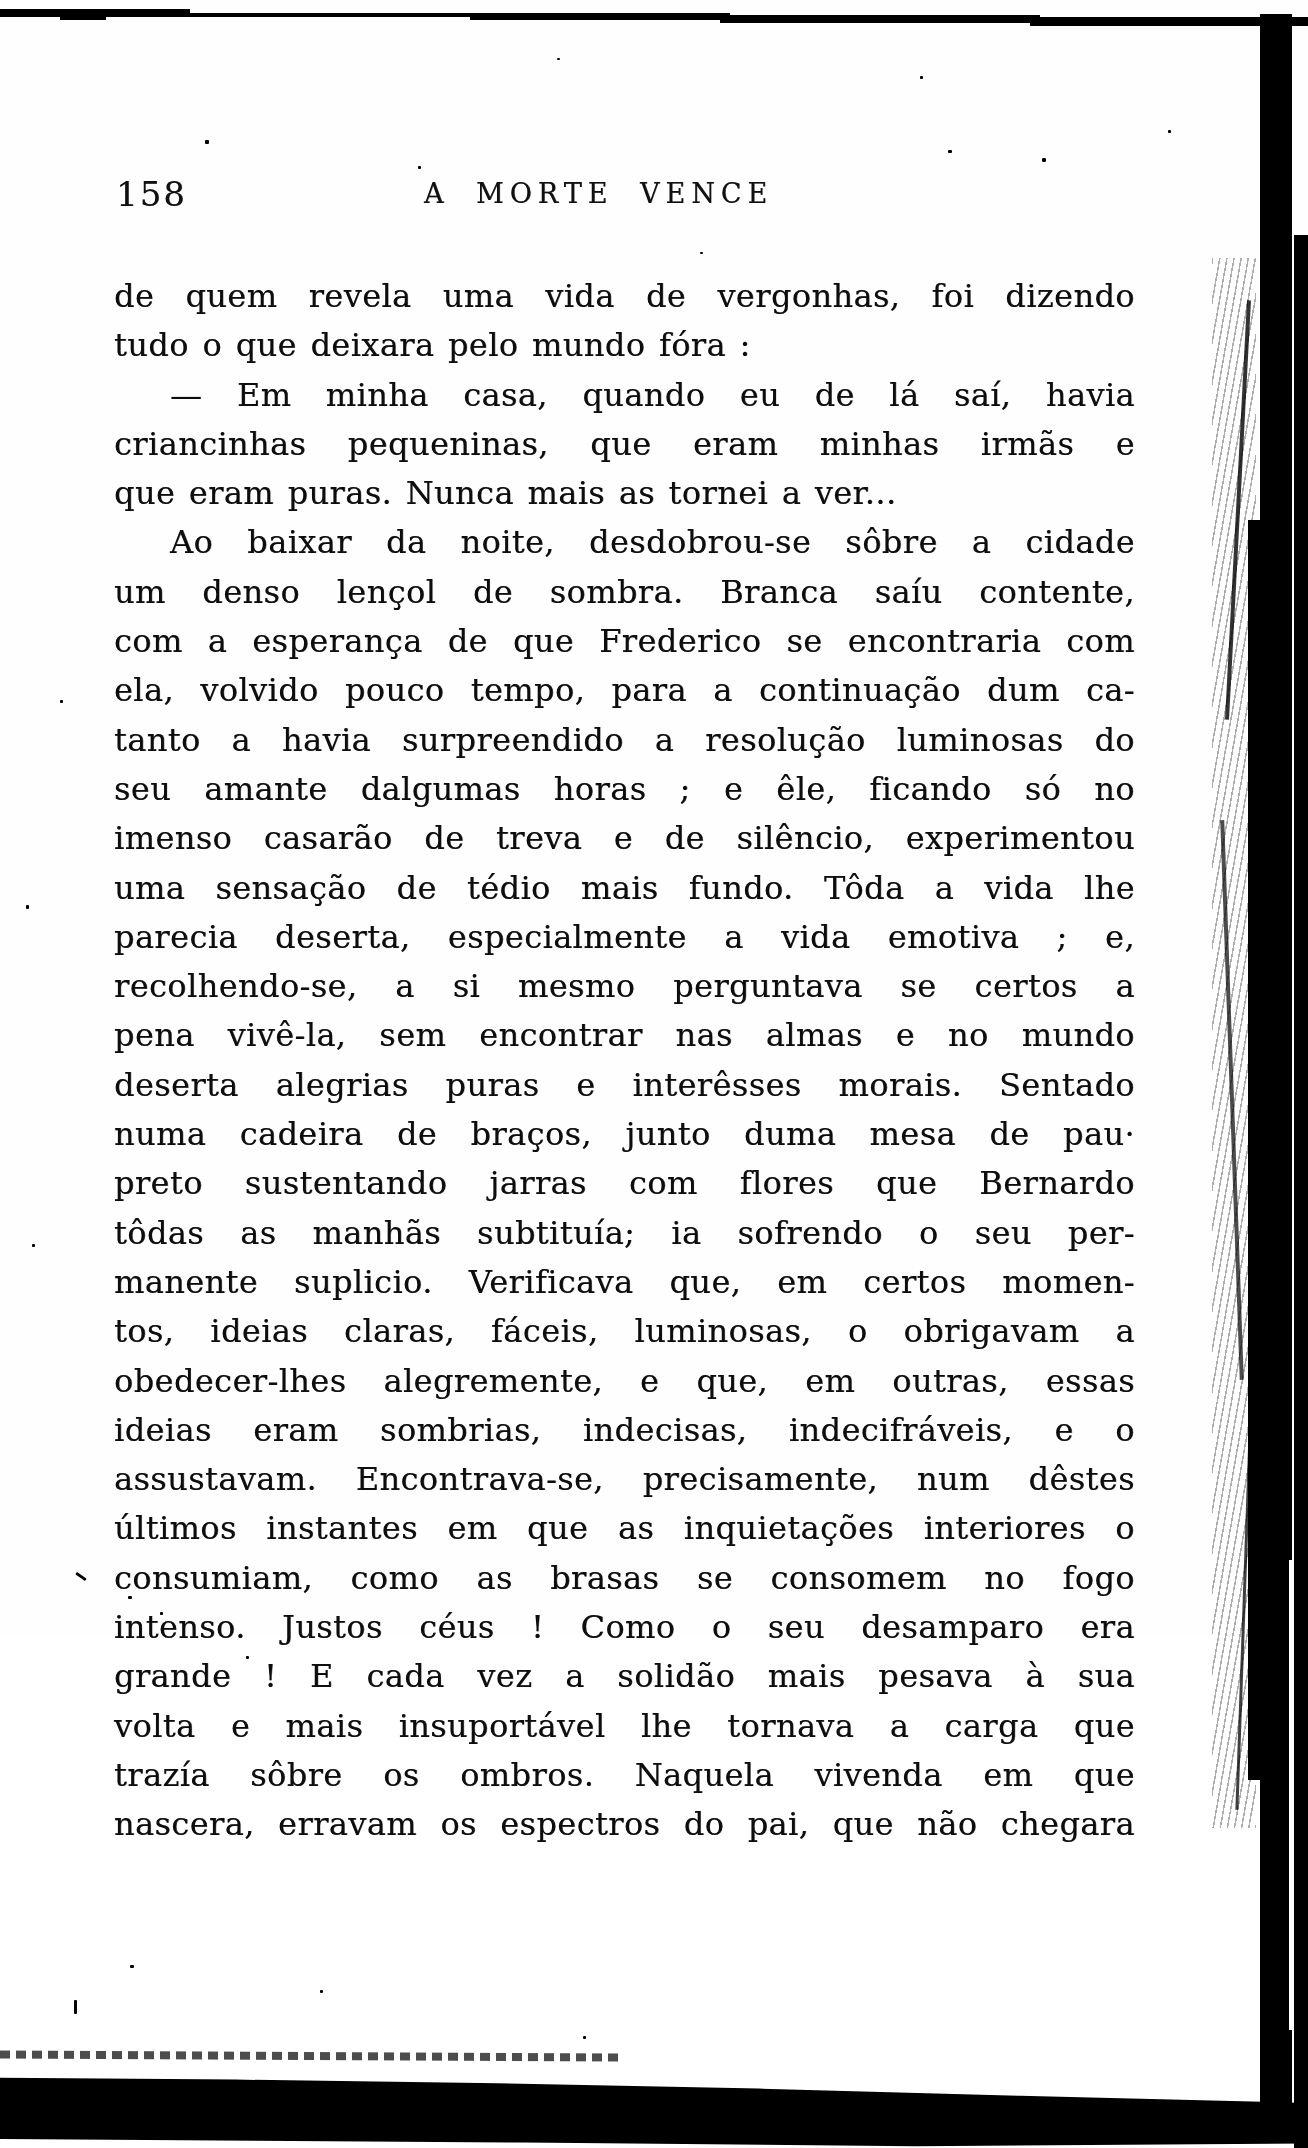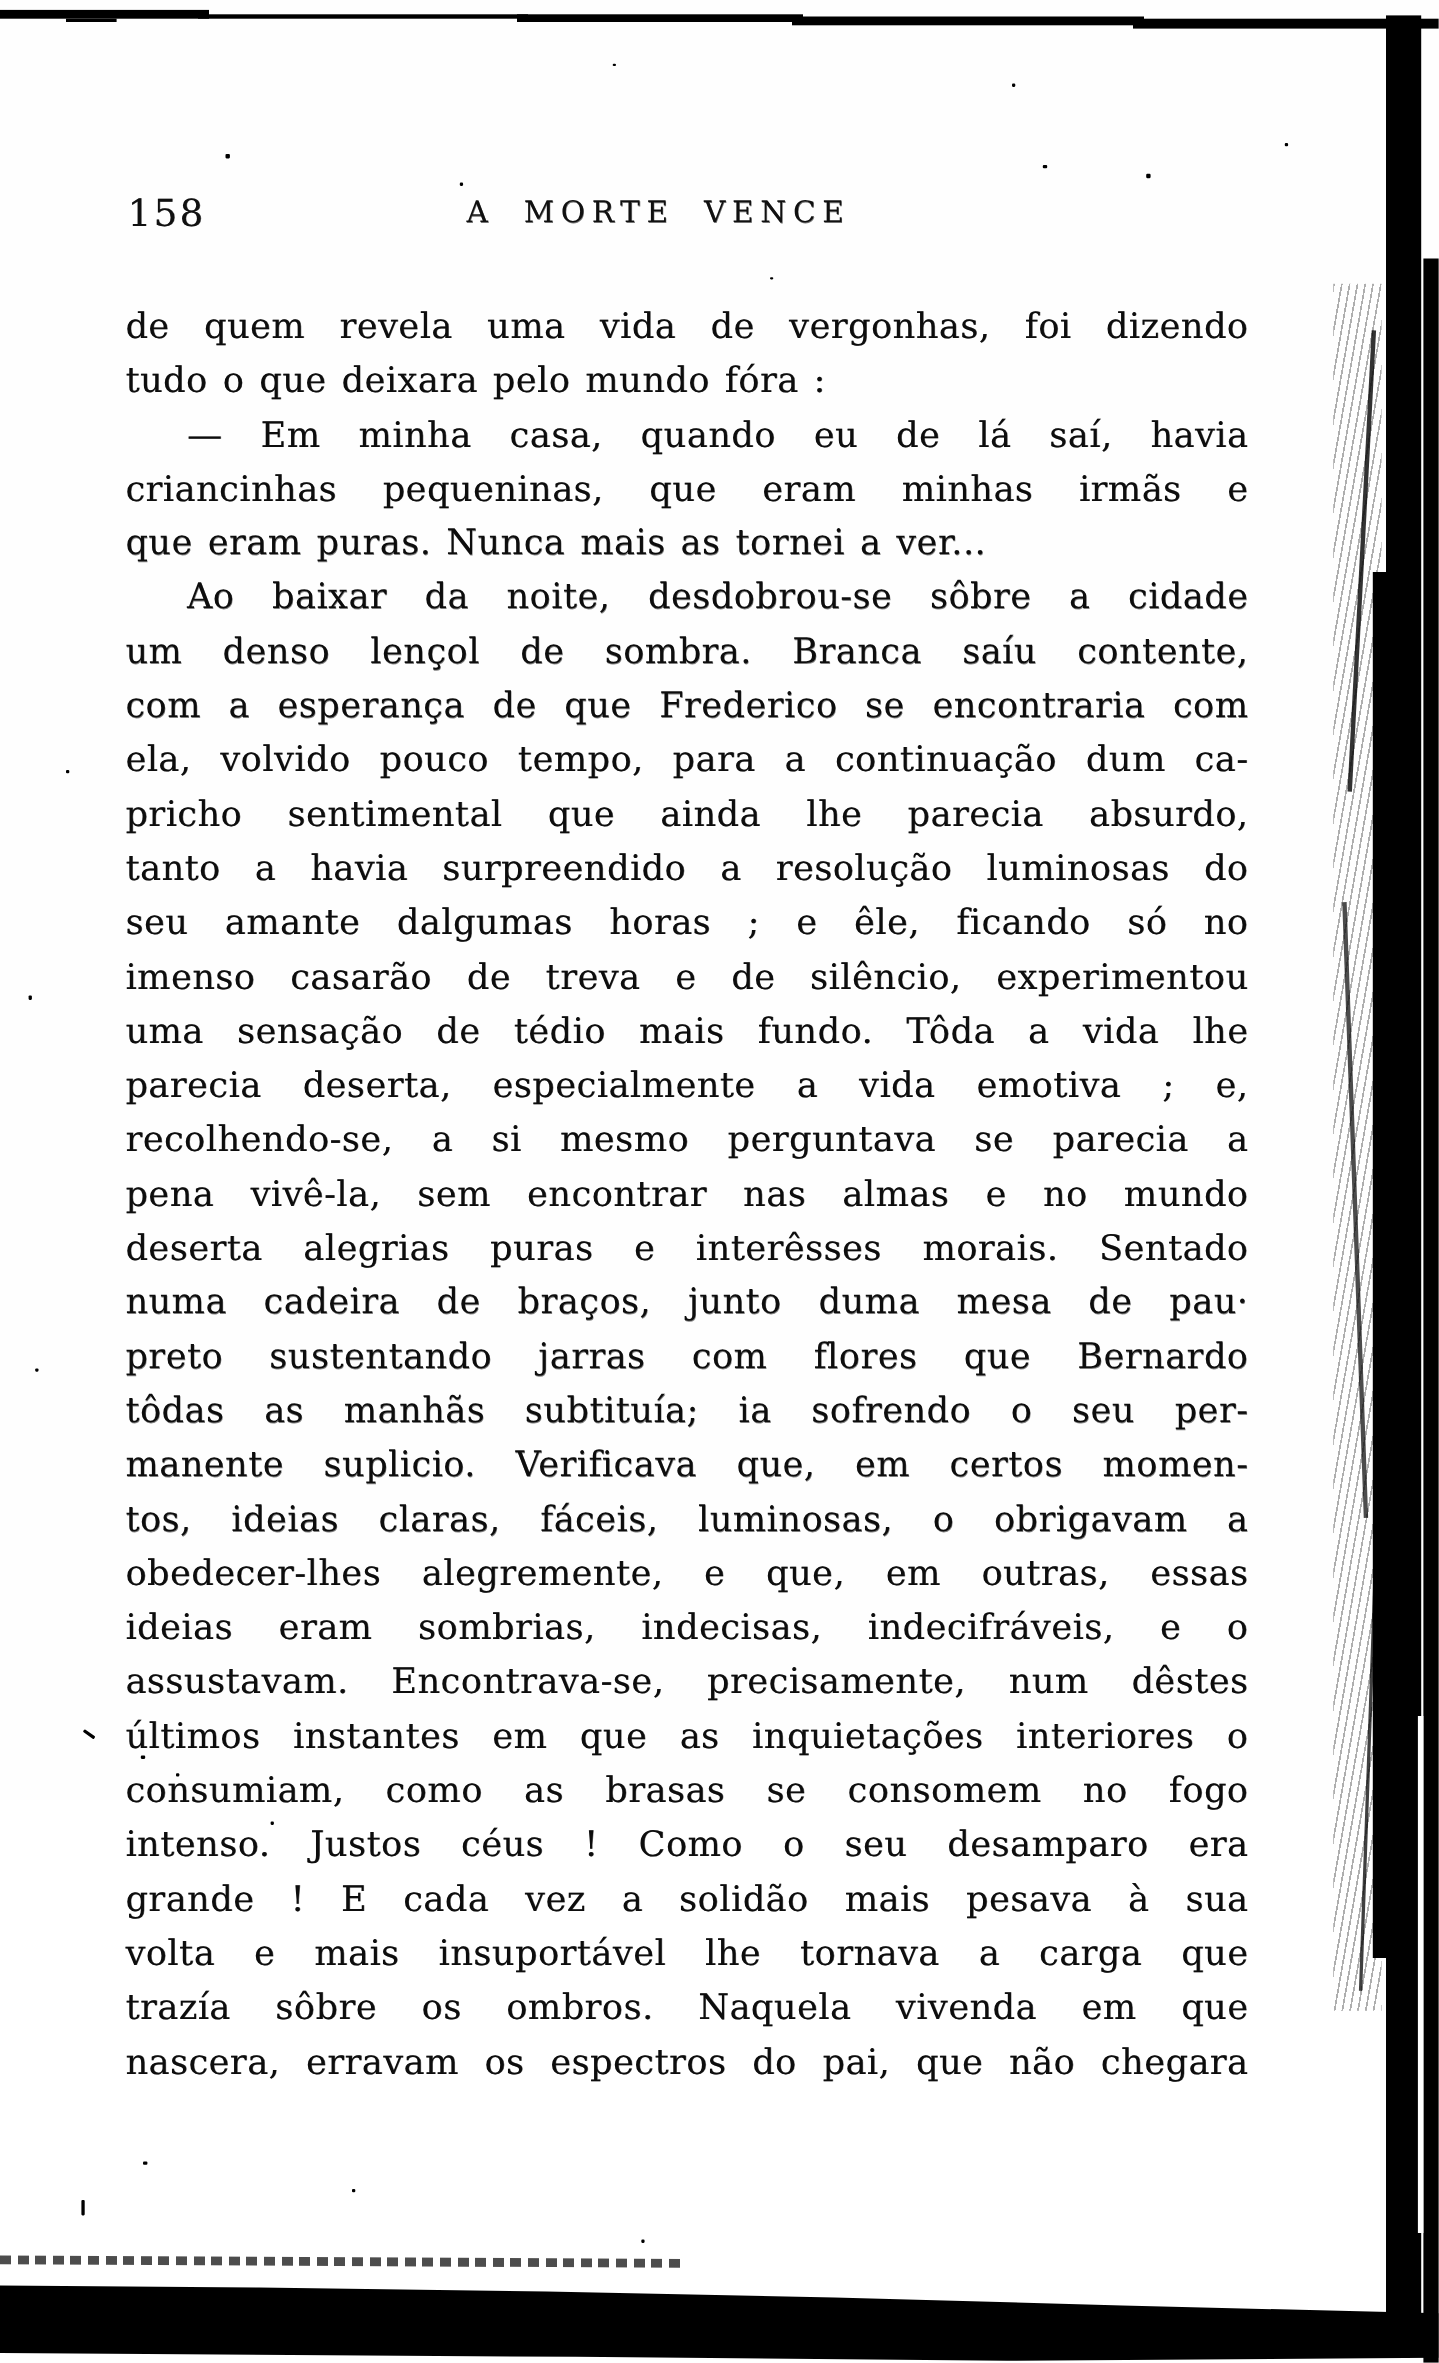--- a/index.html
+++ b/index.html
@@ -76,27 +76,26 @@
   <div class="textblock" id="textblock">
       <div class="line">de quem revela uma vida de vergonhas, foi dizendo</div>
       <div class="line end">tudo o que deixara pelo mundo fóra :</div>
       <div class="line indent">— Em minha casa, quando eu de lá saí, havia</div>
       <div class="line">criancinhas pequeninas, que eram minhas irmãs e</div>
       <div class="line end">que eram puras. Nunca mais as tornei a ver...</div>
       <div class="line indent">Ao baixar da noite, desdobrou-se sôbre a cidade</div>
       <div class="line">um denso lençol de sombra. Branca saíu contente,</div>
       <div class="line">com a esperança de que Frederico se encontraria com</div>
       <div class="line">ela, volvido pouco tempo, para a continuação dum ca-</div>
-      <div class="line">pricho sentimental que ainda lhe parecia absurdo,</div>
       <div class="line">tanto a havia surpreendido a resolução luminosas do</div>
       <div class="line">seu amante dalgumas horas ; e êle, ficando só no</div>
       <div class="line">imenso casarão de treva e de silêncio, experimentou</div>
       <div class="line">uma sensação de tédio mais fundo. Tôda a vida lhe</div>
       <div class="line">parecia deserta, especialmente a vida emotiva ; e,</div>
-      <div class="line">recolhendo-se, a si mesmo perguntava se parecia a</div>
+      <div class="line">recolhendo-se, a si mesmo perguntava se certos a</div>
       <div class="line">pena vivê-la, sem encontrar nas almas e no mundo</div>
       <div class="line">deserta alegrias puras e interêsses morais. Sentado</div>
       <div class="line">numa cadeira de braços, junto duma mesa de pau·</div>
       <div class="line">preto sustentando jarras com flores que Bernardo</div>
       <div class="line">tôdas as manhãs subtituía; ia sofrendo o seu per-</div>
       <div class="line">manente suplicio. Verificava que, em certos momen-</div>
       <div class="line">tos, ideias claras, fáceis, luminosas, o obrigavam a</div>
       <div class="line">obedecer-lhes alegremente, e que, em outras, essas</div>
       <div class="line">ideias eram sombrias, indecisas, indecifráveis, e o</div>
       <div class="line">assustavam. Encontrava-se, precisamente, num dêstes</div>

